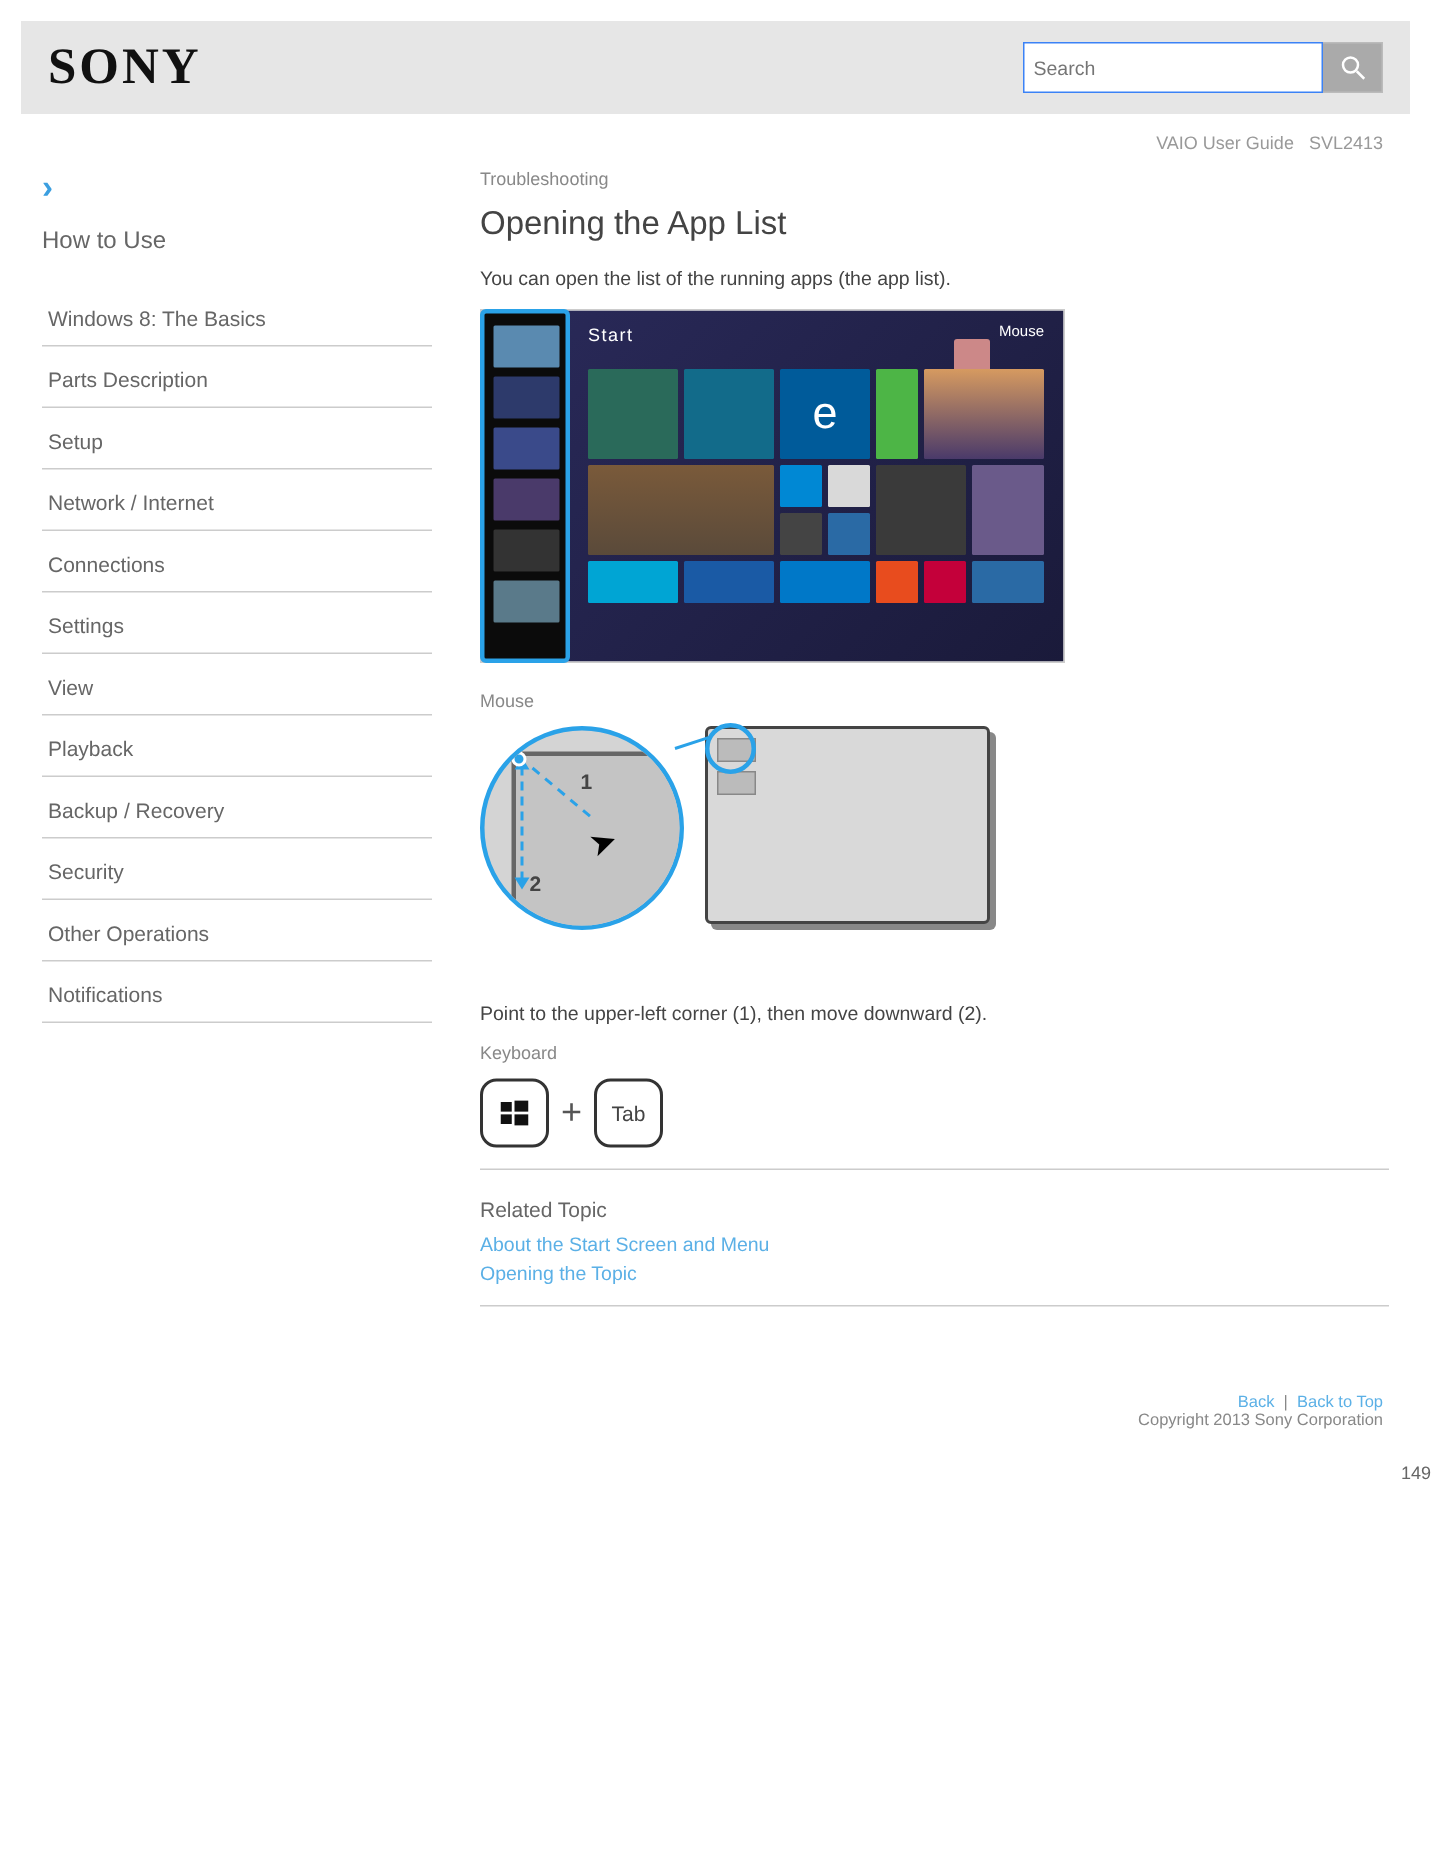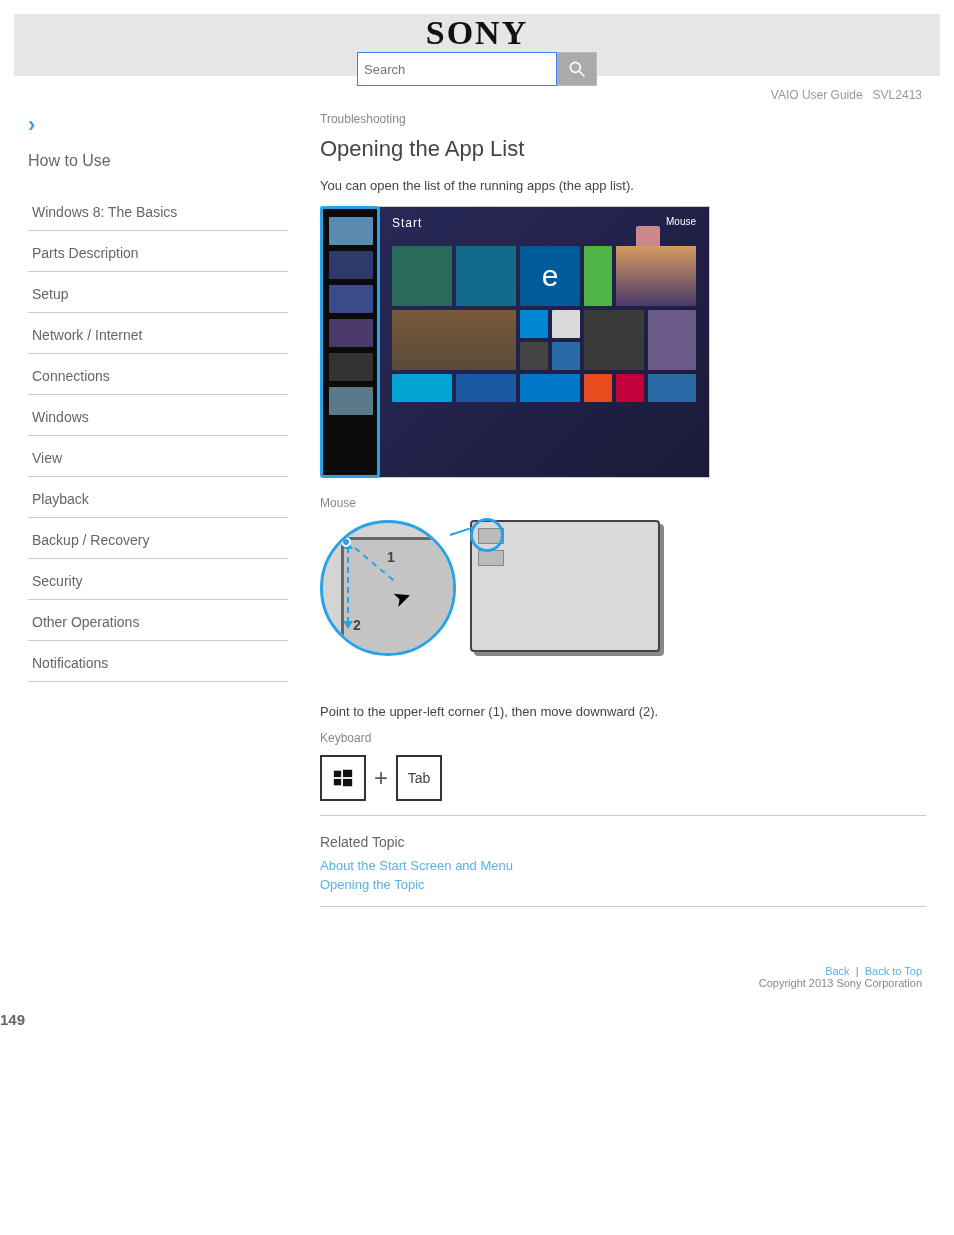--- a/index.html
+++ b/index.html
@@ -12,21 +12,20 @@
     margin: 0 auto;
   }
   .header-bar {
     background: #e6e6e6;
     height: 62px;
     display: flex;
     align-items: center;
     padding: 0 18px;
     margin: 14px 14px 0 14px;
     justify-content: space-between;
-    flex-direction: column;
   }
   .logo {
     font-family: "Times New Roman", serif;
     font-weight: bold;
     font-size: 34px;
     letter-spacing: 2px;
     color: #111;
   }
   .search-wrap { display: flex; align-items: center; }
   .search-input {
@@ -94,21 +93,21 @@
     margin-bottom: 10px;
   }
   h1.title {
     font-size: 22px;
     font-weight: normal;
     color: #444;
     margin-bottom: 14px;
   }
   .intro { margin-bottom: 10px; font-size: 13px; line-height: 1.5; }
   .screenshot-wrap { margin: 8px 0 18px 0; }
-  .win8-shot { width: 390px; height: 272px; position: relative; }
+  .win8-shot { width: 390px; height: 236px; position: relative; }
   .win8-bg {
     position: absolute;
     left: 0; top: 0; width: 100%; height: 100%;
     background: linear-gradient(135deg, #2a2a5a 0%, #1a1a3a 100%);
     border: 1px solid #ccc;
   }
   .win8-sidebar-hl {
     position: absolute;
     left: 0; top: 0; width: 60px; height: 100%;
     background: #0b0b0b;
@@ -201,39 +200,39 @@
     left:130px; top:18px; width:24px; height:0;
     border-top:2px solid #2aa2e8;
     transform:rotate(-18deg);
     transform-origin:left;
   }
 
   .key-row { display: flex; align-items: center; gap: 8px; margin: 10px 0 10px 0; }
   .keycap {
     width: 46px; height: 46px;
     border: 2px solid #333;
-    border-radius: 0;
+    border-radius: 11px;
     display: flex; align-items: center; justify-content: center;
     font-size: 14px;
   }
   .keycap.win svg { width: 22px; height: 22px; }
   .plus { font-size: 24px; color: #555; }
   .inline-win svg { width: 14px; height: 14px; vertical-align: -2px; }
   .key-desc { font-size: 13px; color: #444; margin-bottom: 10px; line-height: 1.5; }
   hr.section-sep { border: none; border-top: 1px solid #ccc; margin: 14px 0 18px 0; }
   .related h3 { font-size: 14px; font-weight: normal; color: #666; margin-bottom: 8px; }
   .related-link { display: block; color: #5bb0e6; font-size: 13px; margin-bottom: 4px; cursor: pointer; }
   .ftr {
     text-align: right;
     padding: 0 32px 16px 32px;
     color: #888;
     font-size: 11px;
   }
   .ftr a { color: #5bb0e6; cursor:pointer; }
-  .pagenum { text-align: left; font-size: 15px; color: #666; padding: 6px 0 20px 0; font-weight: bold; }
+  .pagenum { text-align: right; font-size: 12px; color: #666; padding: 6px 0 20px 0; }
 </style>
 </head>
 <body>
 
 <div class="header-bar">
   <div class="logo">SONY</div>
   <div class="search-wrap">
     <input class="search-input" type="text" placeholder="Search" style="">
     <button class="search-btn">
       <svg viewBox="0 0 24 24">
@@ -252,21 +251,21 @@
 
 <div class="content">
   <aside class="sidebar">
     <div class="chev">›</div>
     <div class="howto">How to Use</div>
     <a class="nav-link">Windows 8: The Basics</a>
     <a class="nav-link">Parts Description</a>
     <a class="nav-link">Setup</a>
     <a class="nav-link">Network / Internet</a>
     <a class="nav-link">Connections</a>
-    <a class="nav-link">Windows</a>
+    <a class="nav-link">Settings</a>
     <a class="nav-link">View</a>
     <a class="nav-link">Playback</a>
     <a class="nav-link">Backup / Recovery</a>
     <a class="nav-link">Security</a>
     <a class="nav-link">Other Operations</a>
     <a class="nav-link">Notifications</a>
   </aside>
 
   <main class="main">
     <div class="breadcrumb">Troubleshooting</div>

